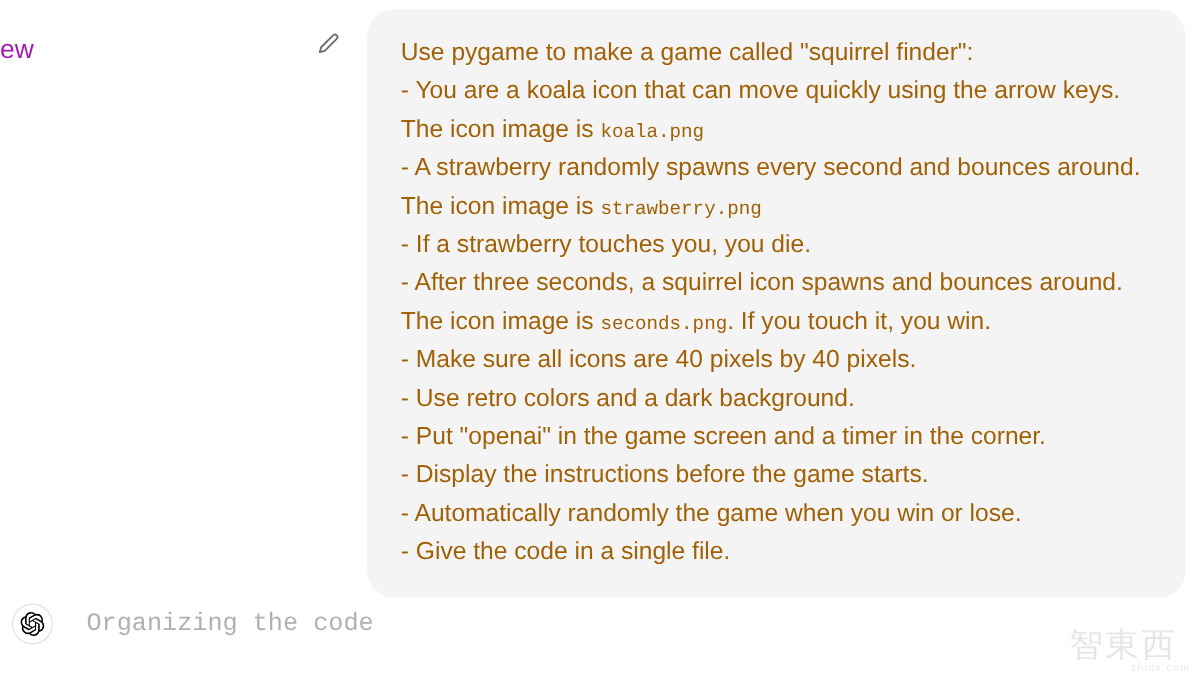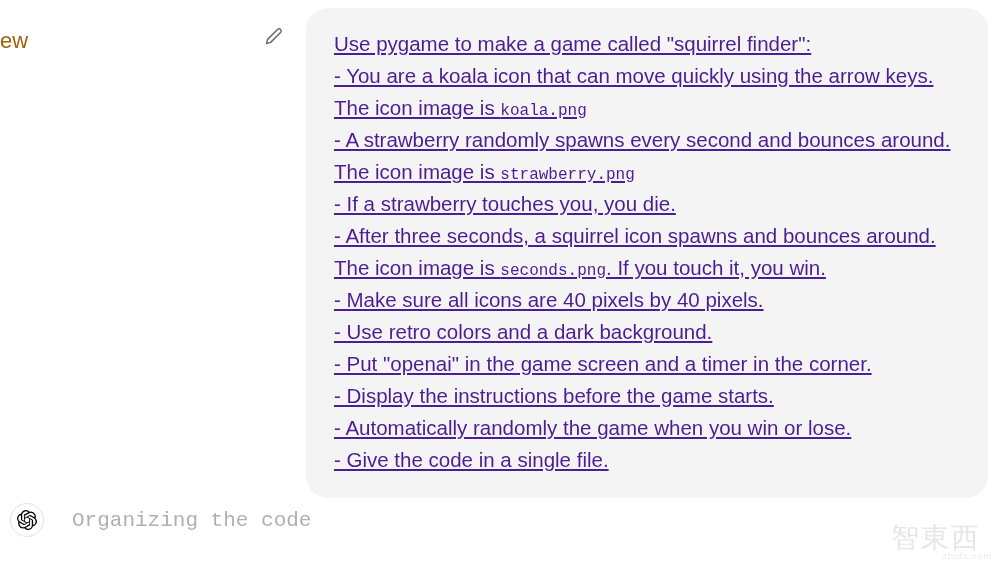--- a/index.html
+++ b/index.html
@@ -12,21 +12,21 @@
       background: #ffffff;
       width: 1000px;
       height: 563px;
       position: relative;
       overflow: hidden;
     }
     .sidebar-fragment {
       position: absolute;
       left: 0;
       top: 28px;
-      color: #a16207;
+      color: #a21caf;
       font-size: 22px;
       font-weight: 400;
     }
     .edit-icon-wrap {
       position: absolute;
       left: 262px;
       top: 24px;
       width: 24px;
       height: 24px;
       display: flex;
@@ -42,22 +42,21 @@
     .message-bubble {
       position: absolute;
       left: 306px;
       top: 8px;
       right: 12px;
       background: #f4f4f4;
       border-radius: 22px;
       padding: 20px 28px 22px 28px;
       font-size: 20.5px;
       line-height: 1.56;
-      color: #4c1d95;
-      text-decoration: underline;
+      color: #a16207;
     }
     .message-bubble code {
       font-family: "SFMono-Regular", Consolas, "Liberation Mono", Menlo, monospace;
       font-size: 16px;
     }
     .message-bubble .line {
       display: block;
     }
     .ai-row {
       position: absolute;

